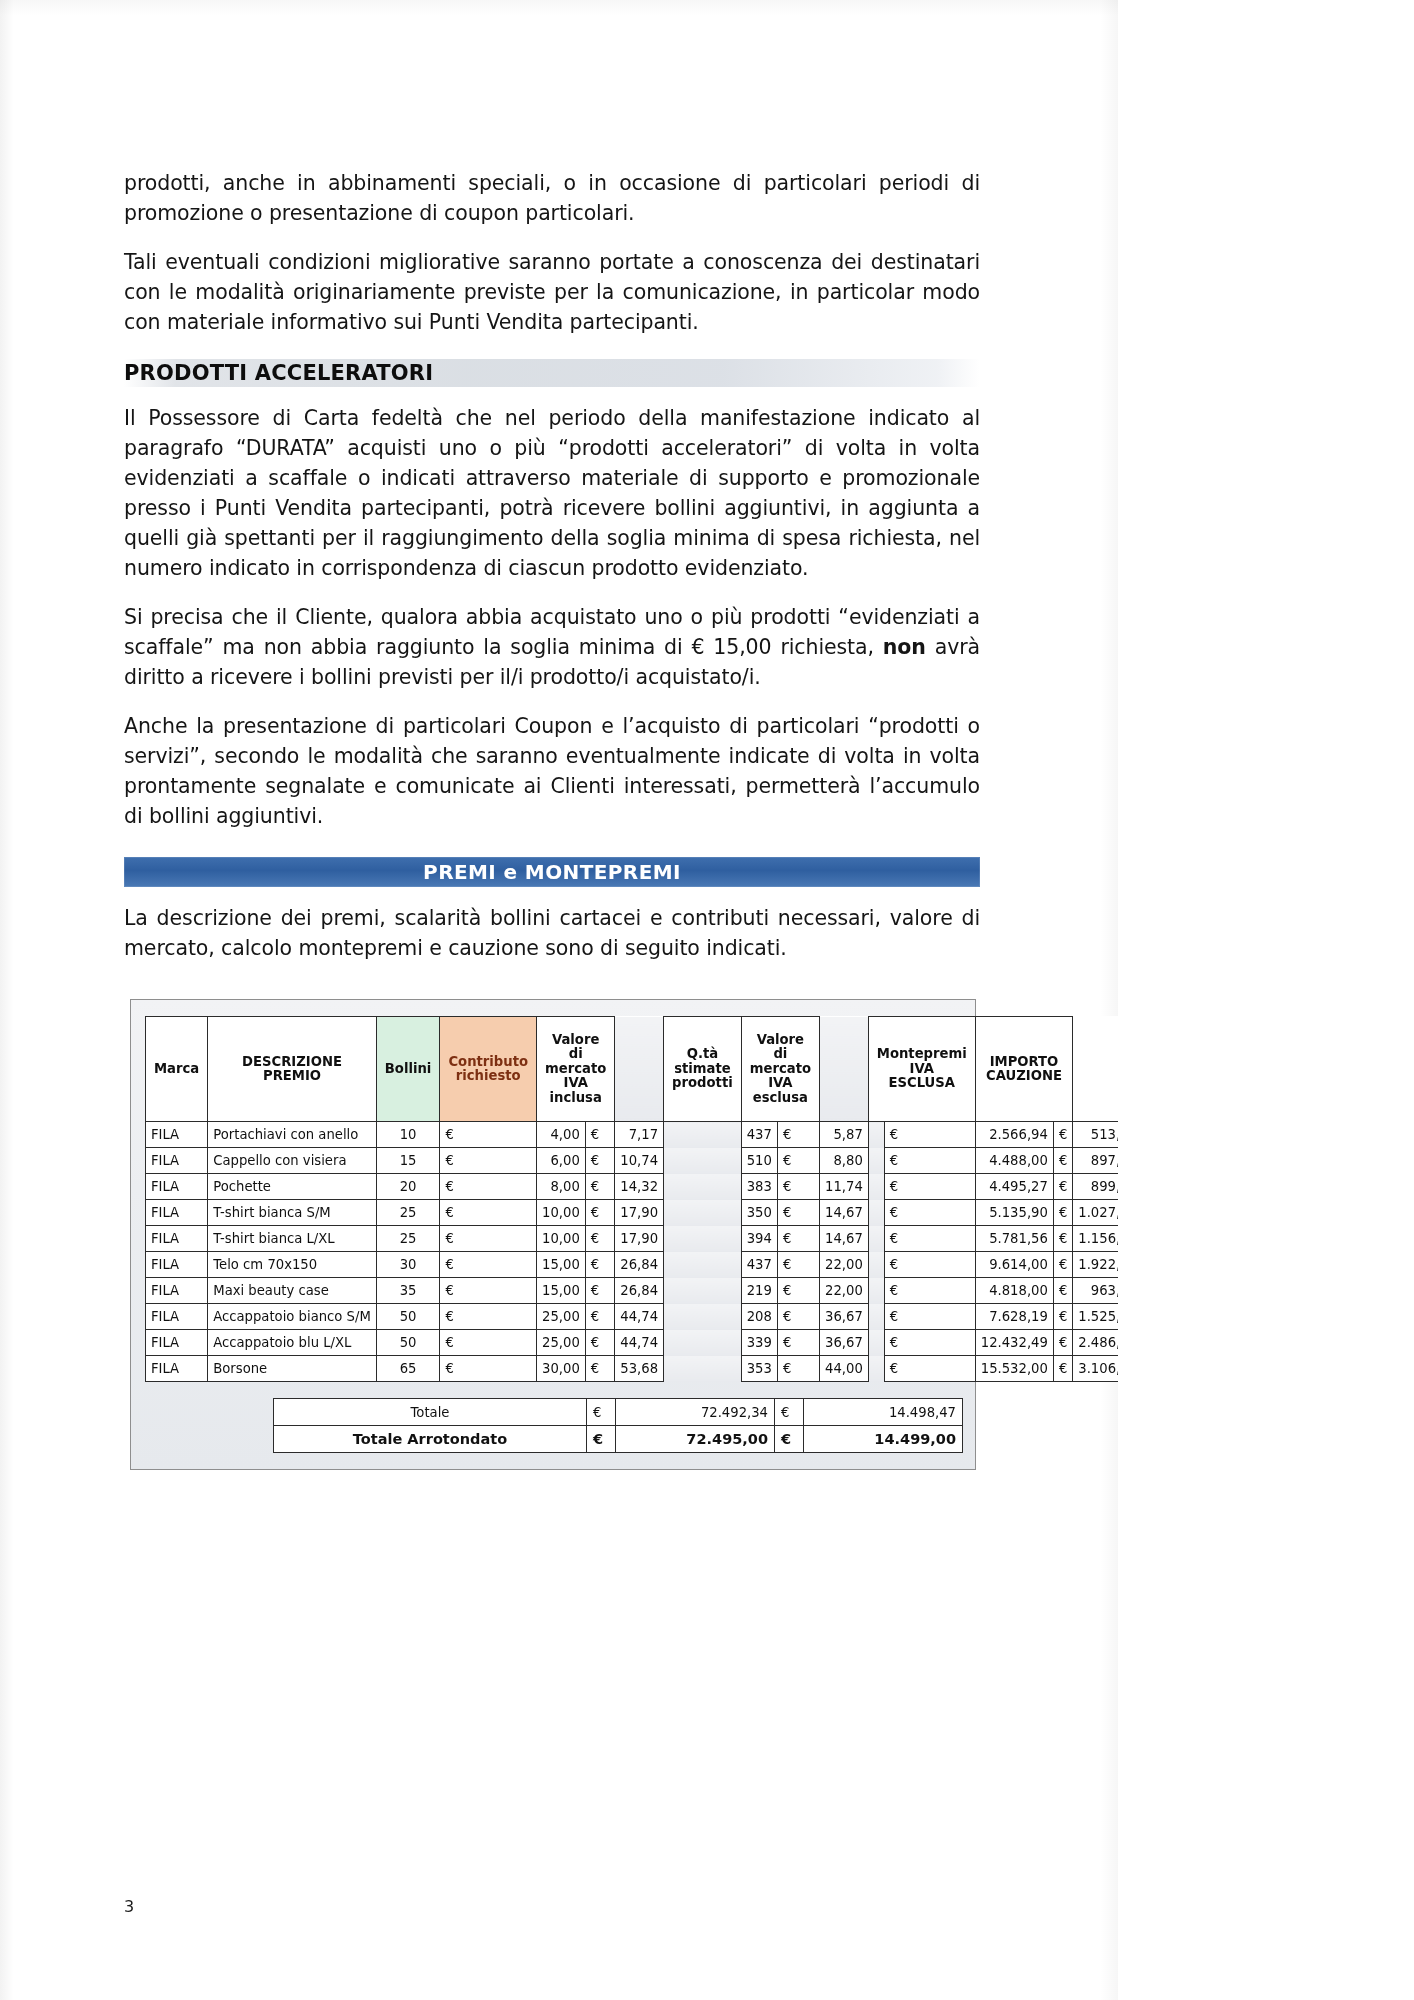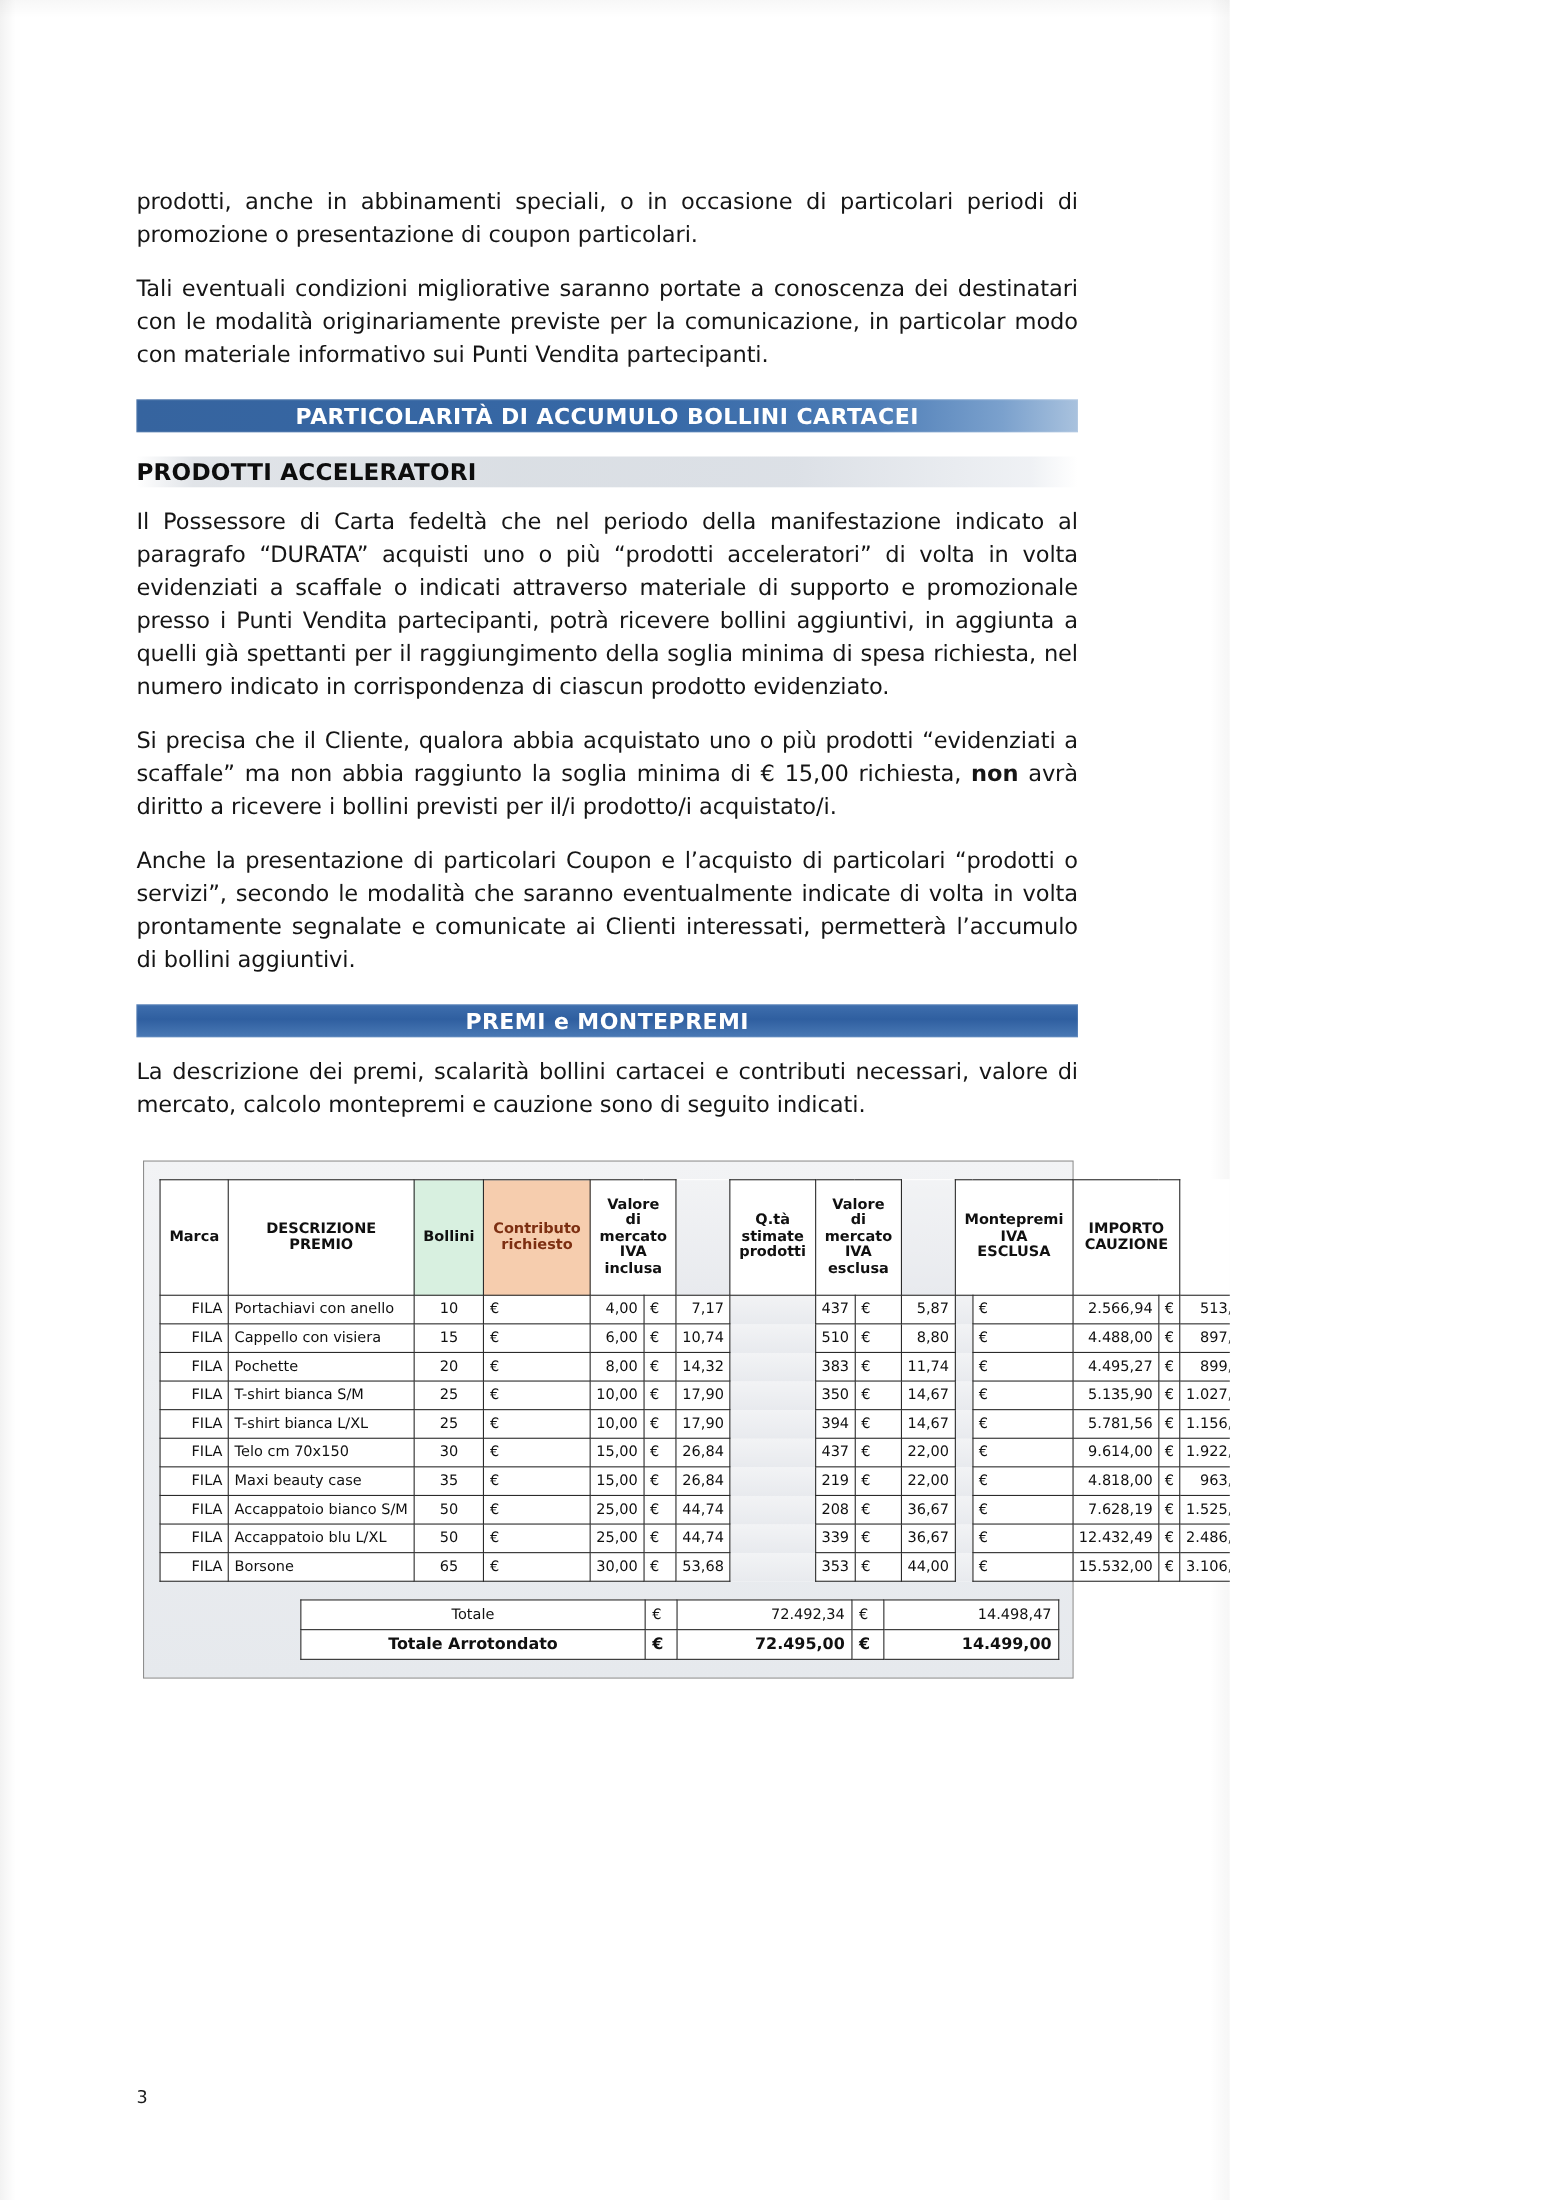--- a/index.html
+++ b/index.html
@@ -132,21 +132,21 @@
   }
   th.c-bollini { background: #d8f0e0 !important; }
   th.c-contributo { background: #f6cdae !important; color:#7d2f12 !important; }
 
   table.premi tbody td {
     padding: 2px 5px;
     height: 21px;
     line-height: 17px;
     white-space: nowrap;
   }
-  td.marca { text-align: right; margin-top: 21px; }
+  td.marca { text-align: left; margin-top: 21px; }
   td.descr { text-align: left; }
   td.num   { text-align: center; }
   td.eur   { text-align: left; padding-left: 7px; width: 15px; }
   td.amt   { text-align: right; padding-right: 7px; }
 
   
   col.gap { width: 6px; }
   td.gapcell, th.gapcell {
     border: none !important;
     background: linear-gradient(180deg,#f2f3f5 0%, #e8eaee 100%) !important;
@@ -192,23 +192,20 @@
 <body>
 
 <div class="page">
   <div class="scan-edge"></div>
 
   <div class="content">
 
     <p class="para">prodotti, anche in abbinamenti speciali, o in occasione di particolari periodi di promozione o presentazione di coupon particolari.</p>
     <p class="para">Tali eventuali condizioni migliorative saranno portate a conoscenza dei destinatari con le modalità originariamente previste per la comunicazione, in particolar modo con materiale informativo sui Punti Vendita partecipanti.</p>
 
-    <div class="banner faded">
-      <span class="banner-title">PARTICOLARITÀ DI ACCUMULO BOLLINI CARTACEI</span>
-    </div>
 
     <div class="subhead-wrap">
       <div class="subhead-shade"></div>
       <div class="subhead">PRODOTTI ACCELERATORI</div>
     </div>
 
     <p class="para">Il Possessore di Carta fedeltà che nel periodo della manifestazione indicato al paragrafo “DURATA” acquisti uno o più “prodotti acceleratori” di volta in volta evidenziati a scaffale o indicati attraverso materiale di supporto e promozionale presso i Punti Vendita partecipanti, potrà ricevere bollini aggiuntivi, in aggiunta a quelli già spettanti per il raggiungimento della soglia minima di spesa richiesta, nel numero indicato in corrispondenza di ciascun prodotto evidenziato.</p>
 
     <p class="para"><span>Si precisa che il Cliente, qualora abbia acquistato uno o più prodotti “evidenziati a scaffale” ma non abbia raggiunto la soglia minima di € 15,00 richiesta, </span><b class="bold">non</b><span> avrà diritto a ricevere i bollini previsti per il/i prodotto/i acquistato/i.</span></p>
 

